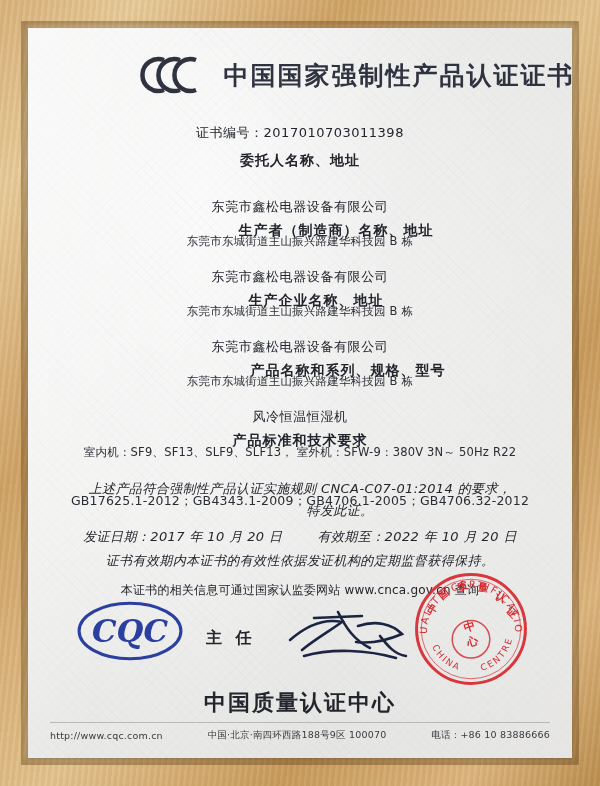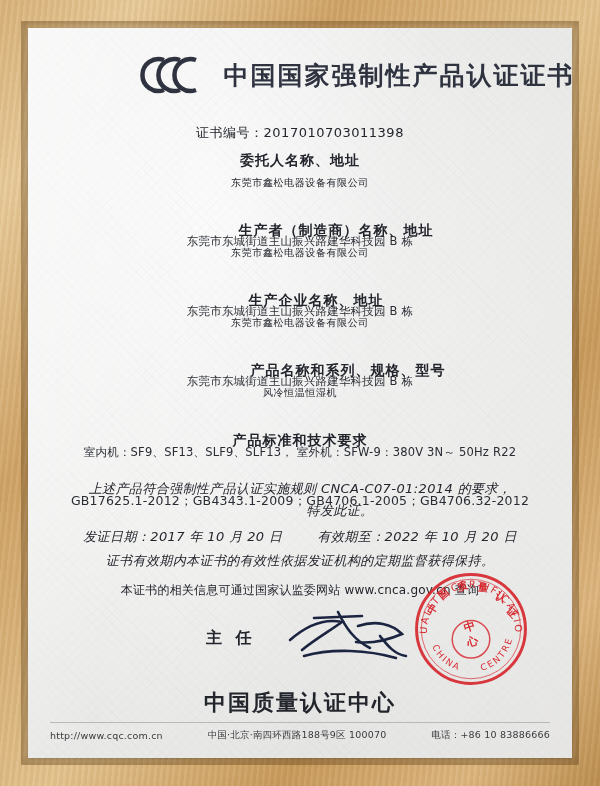--- a/index.html
+++ b/index.html
@@ -51,21 +51,21 @@
   .header{position:absolute;left:8px;top:22px;width:544px;display:flex;align-items:center;justify-content:center;padding-left:47px;}
   .ccc-logo{width:74px;height:50px;margin-right:14px;flex:0 0 auto;}
   .title-cn{
     font-size:25px;font-weight:bold;color:#2f3340;letter-spacing:2px;
     font-family:"DejaVu Sans","Liberation Sans",sans-serif;
     white-space:nowrap;
   }
 
   .row{position:absolute;width:544px;text-align:center;color:#23252c;white-space:nowrap;}
   .label{font-size:14px;font-weight:bold;letter-spacing:1px;}
-  .value{font-size:10px;letter-spacing:.6px;}
+  .value{font-size:13px;letter-spacing:.6px;margin-top:22px;}
   .value-sm{font-size:11.5px;letter-spacing:.2px;color:#2a2c33;margin-top:37px;}
   .certno{font-size:13px;letter-spacing:.5px;}
   .para{font-size:13px;letter-spacing:.4px;font-style:italic;}
   .note{font-size:12px;letter-spacing:.2px;}
 
   
   .cqc{position:absolute;left:48px;top:572px;width:108px;height:62px;}
   
   .sign-label{position:absolute;left:178px;top:600px;font-size:16px;font-weight:bold;color:#23252c;letter-spacing:4px;}
   .sign-mark{position:absolute;left:256px;top:578px;width:130px;height:58px;}
@@ -126,20 +126,26 @@
 
       <div class="row para" style="top:500px;">
         <span>发证日期：</span><span>2017 年 10 月 20 日</span>
         <span style="display:inline-block;width:26px;"></span>
         <span>有效期至：</span><span>2022 年 10 月 20 日</span>
       </div>
 
       <div class="row para" style="top:524px;">证书有效期内本证书的有效性依据发证机构的定期监督获得保持。</div>
       <div class="row note" style="top:554px;">本证书的相关信息可通过国家认监委网站 www.cnca.gov.cn 查询</div>
 
+      <div class="cqc">
+        <svg viewBox="0 0 140 80" width="108" height="62">
+          <ellipse cx="70" cy="40" rx="66" ry="36" fill="none" stroke="#2b3fa0" stroke-width="4"></ellipse>
+          <text x="70" y="54" text-anchor="middle" font-family="DejaVu Serif, serif" font-size="40" font-weight="bold" font-style="italic" fill="#2b3fa0">CQC</text>
+        </svg>
+      </div>
 
       <div class="sign-label">主 任</div>
       <svg class="sign-mark" viewBox="0 0 130 58">
         <g fill="none" stroke="#1b2440" stroke-width="2.6" stroke-linecap="round">
           <path d="M6 34 C22 20, 40 12, 58 16 C44 26, 30 34, 18 44"></path>
           <path d="M30 12 L78 10"></path>
           <path d="M54 6 C62 22, 70 34, 86 42"></path>
           <path d="M74 20 C92 14, 108 18, 118 28 C104 34, 88 38, 72 36"></path>
           <path d="M96 30 C104 40, 110 48, 122 50"></path>
           <path d="M20 50 C48 42, 84 44, 112 52"></path>

